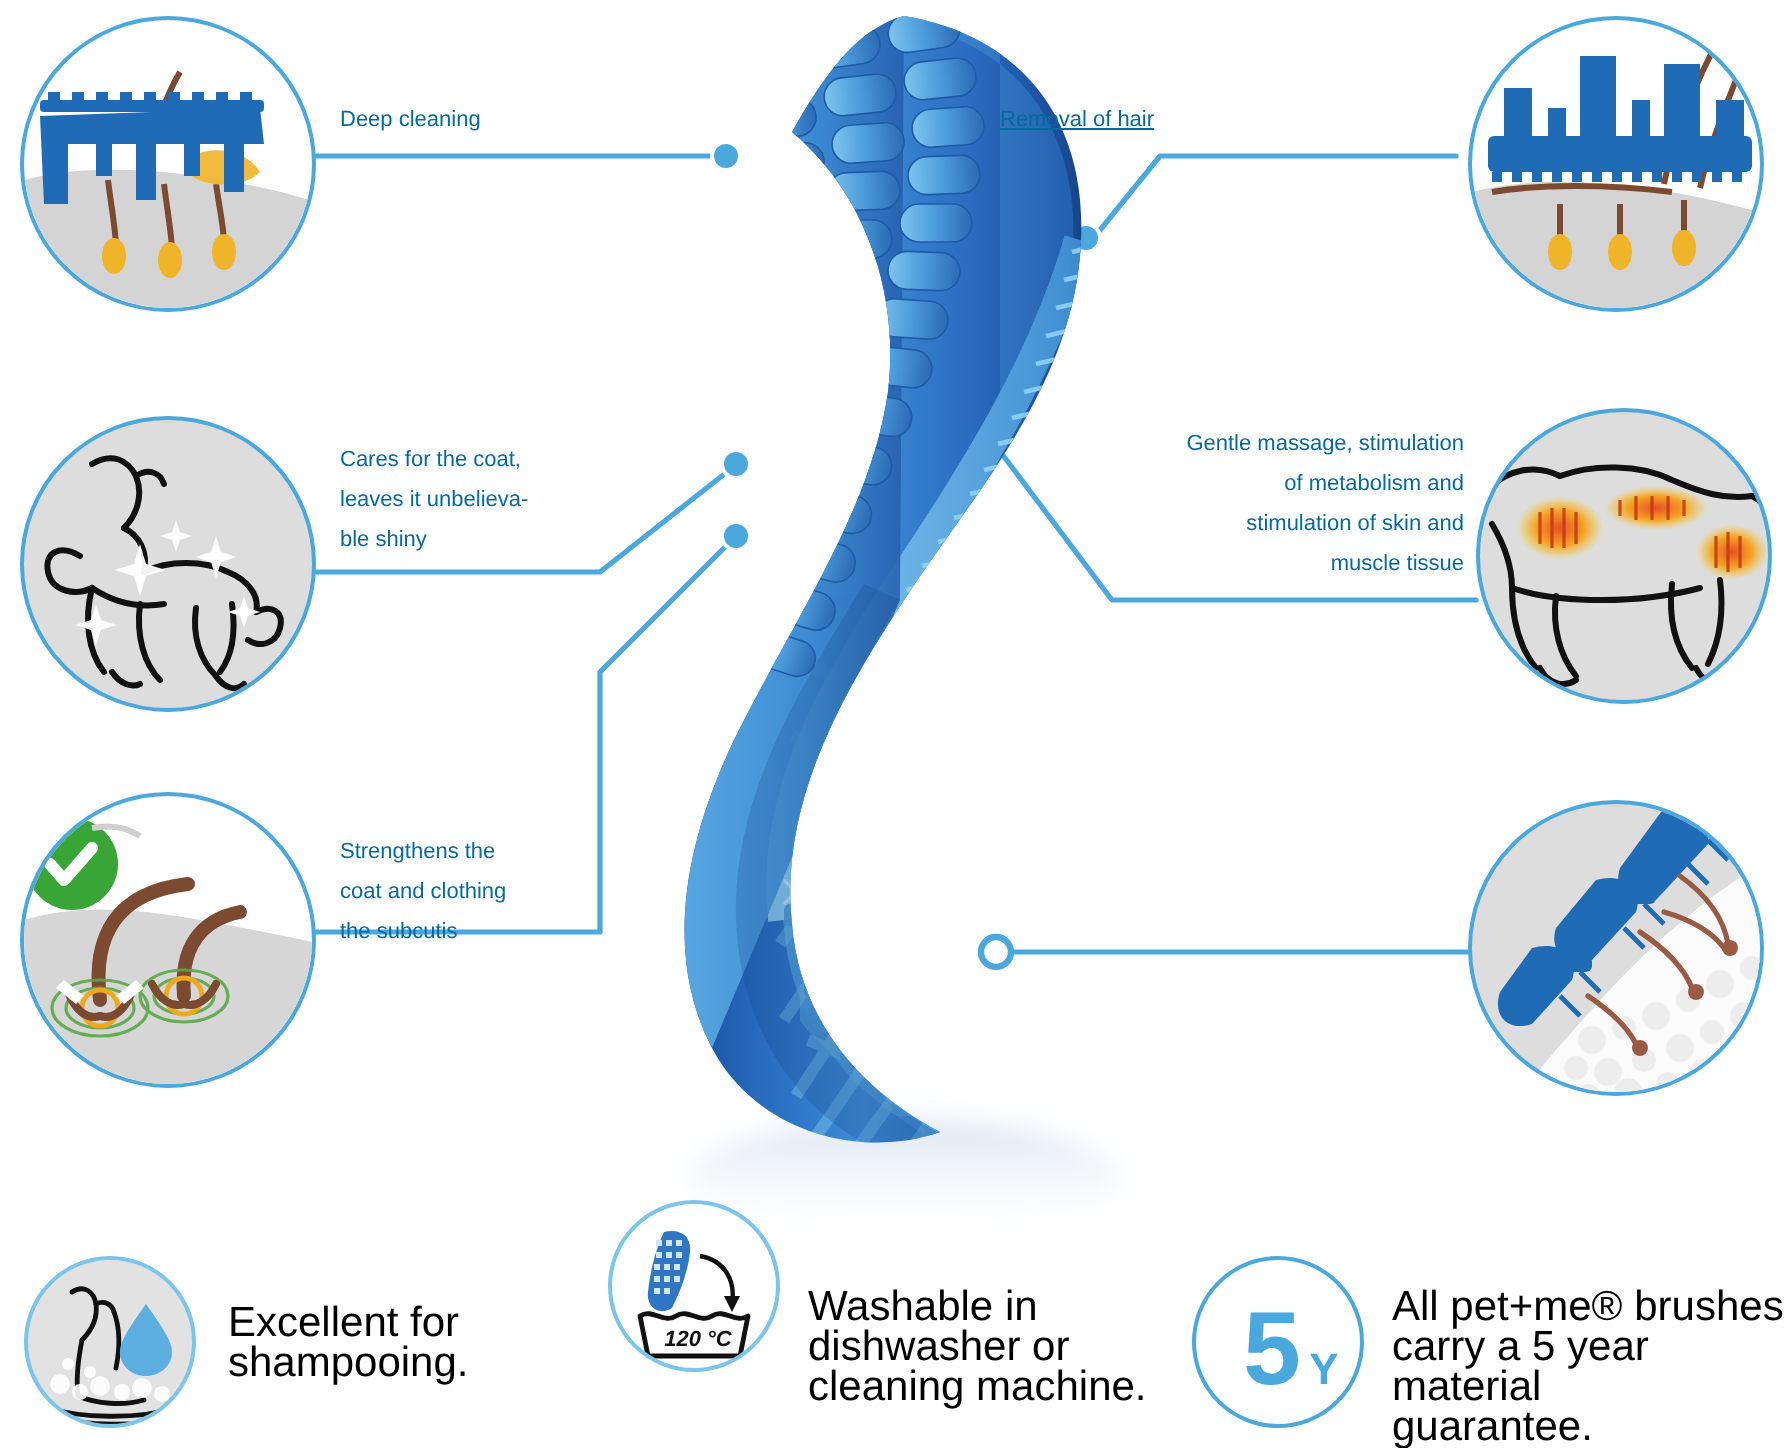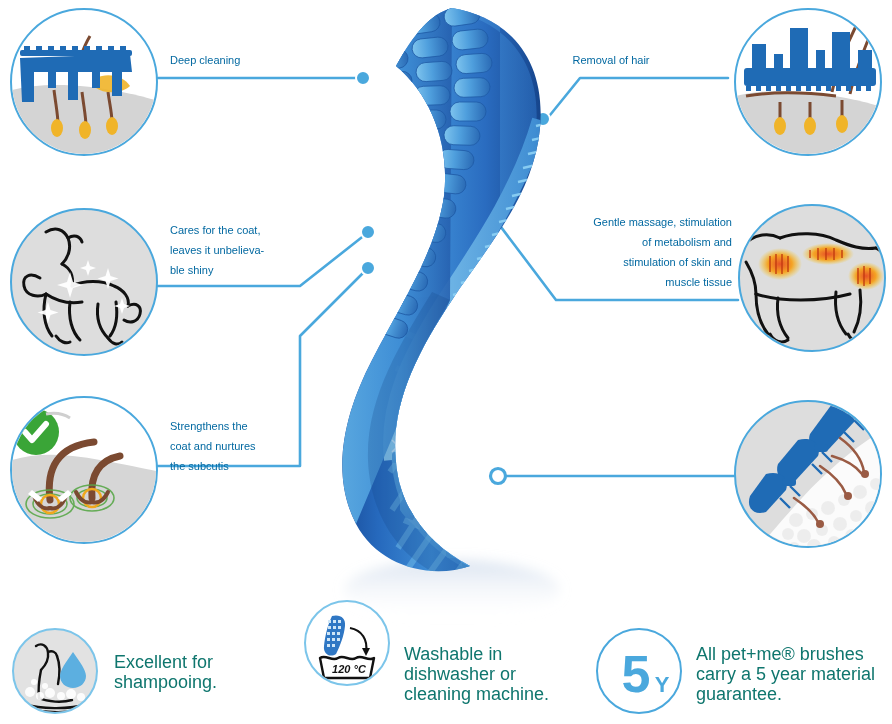--- a/index.html
+++ b/index.html
@@ -17,32 +17,32 @@
     border:2.5px solid #4aa8dd;overflow:hidden;background:#ffffff;
     box-sizing:border-box;
   }
   .feat-circle.grey{background:#dddddd;}
 
   
   .callout-text{
     position:absolute;font-size:11px;line-height:20px;color:#0369a1;
     white-space:pre-line;
   }
-  .callout-text.right-al{text-align:center;}
+  .callout-text.right-al{text-align:left;text-decoration:underline;}
   .callout-text.center-al{text-align:right;}
 
   
   .badge{position:absolute;}
   .badge-circle{
     position:absolute;width:86px;height:86px;border-radius:50%;
     border:2.5px solid #7cc5ea;box-sizing:border-box;overflow:hidden;
   }
   .badge-circle.grey{background:#e2e2e2;}
   .badge-text{
-    position:absolute;font-size:18px;line-height:20px;color:#0f766e;
+    position:absolute;font-size:21px;line-height:20px;color:#000000;
     white-space:pre-line;
   }
 </style>
 </head>
 <body>
 
 <div id="stage">
 
   <svg class="svg-layer" viewBox="0 0 892 724">
     <defs>
@@ -500,21 +500,21 @@
     </svg>
   </div>
 
   <div class="callout-text" style="left:170px;top:50px;width:200px;">Deep cleaning</div>
 
   <div class="callout-text" style="left:170px;top:220px;width:170px;">Cares for the coat,
 leaves it unbelieva-
 ble shiny</div>
 
   <div class="callout-text" style="left:170px;top:416px;width:180px;">Strengthens the
-coat and nurtures
+coat and clothing
 the subcutis</div>
 
   <div class="callout-text right-al" style="left:500px;top:50px;width:222px;">Removal of hair</div>
 
   <div class="callout-text center-al" style="left:546px;top:212px;width:186px;">Gentle massage, stimulation
 of metabolism and
 stimulation of skin and
 muscle tissue</div>
 
 

